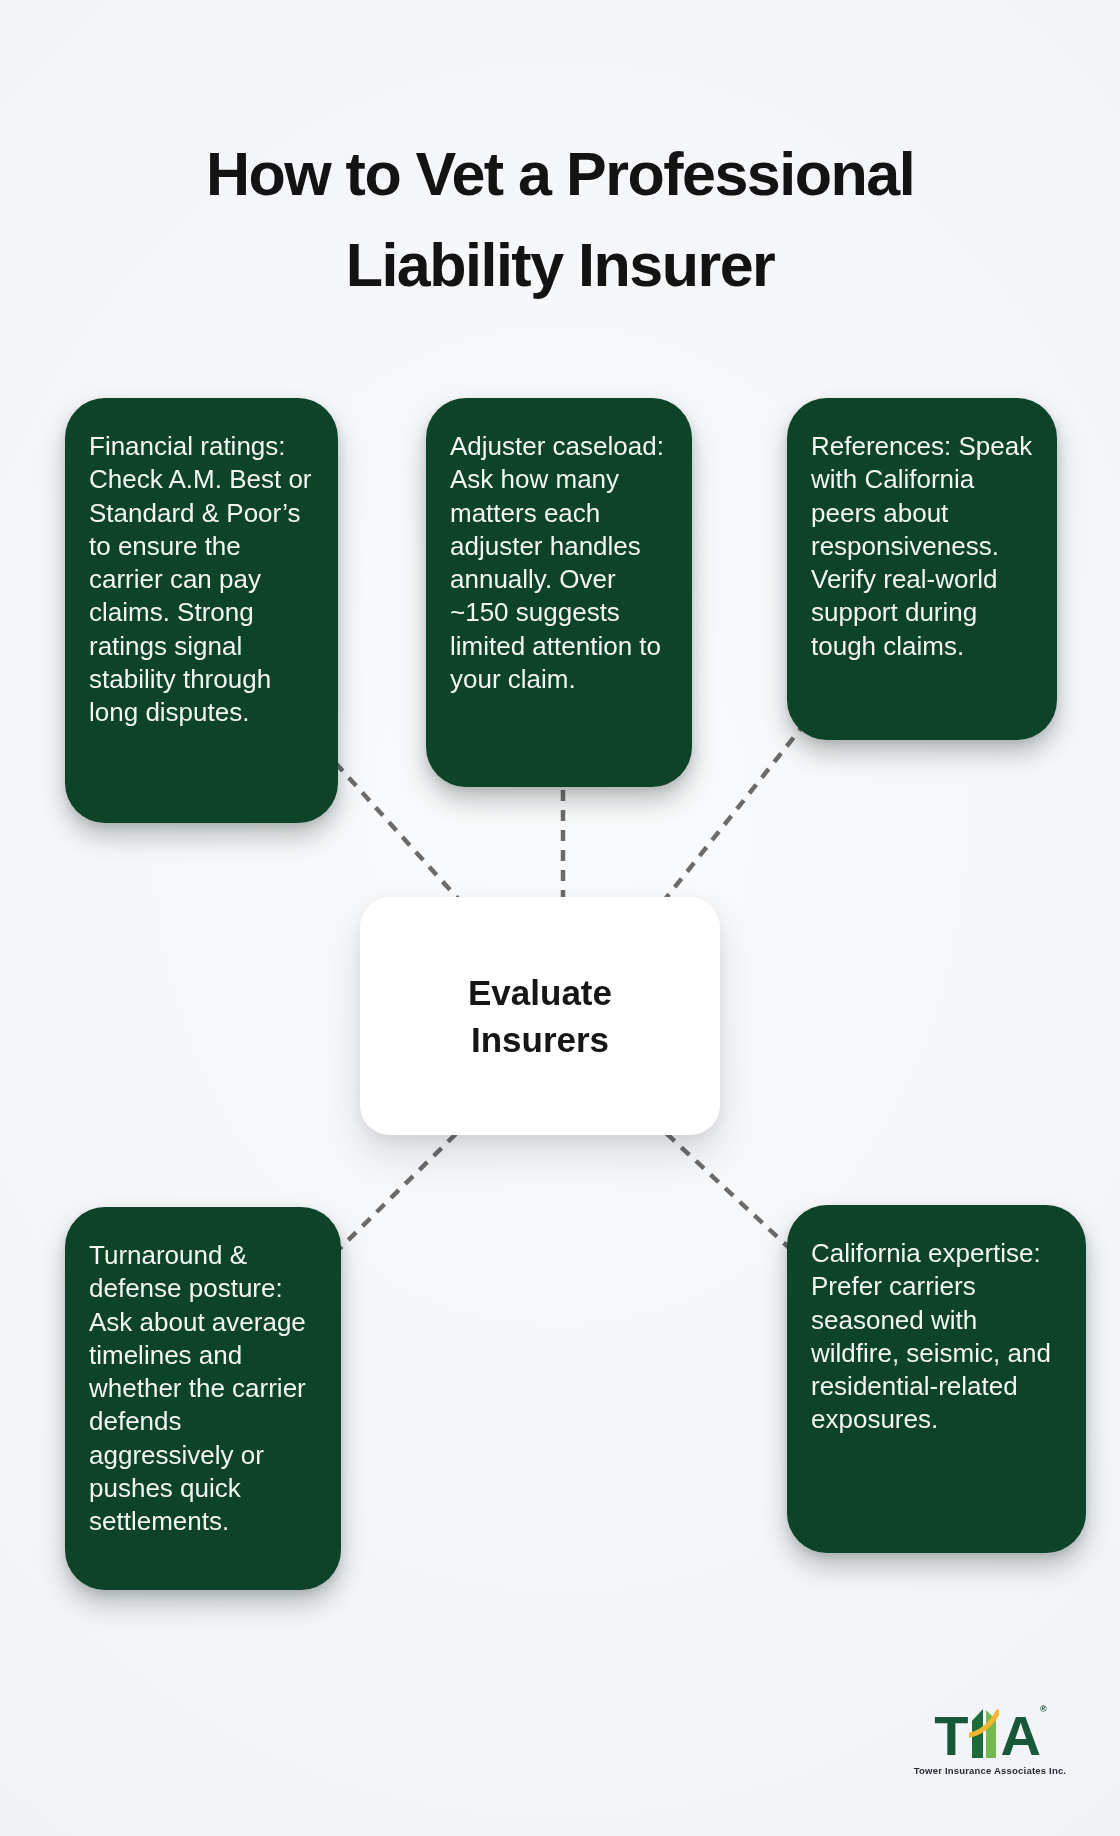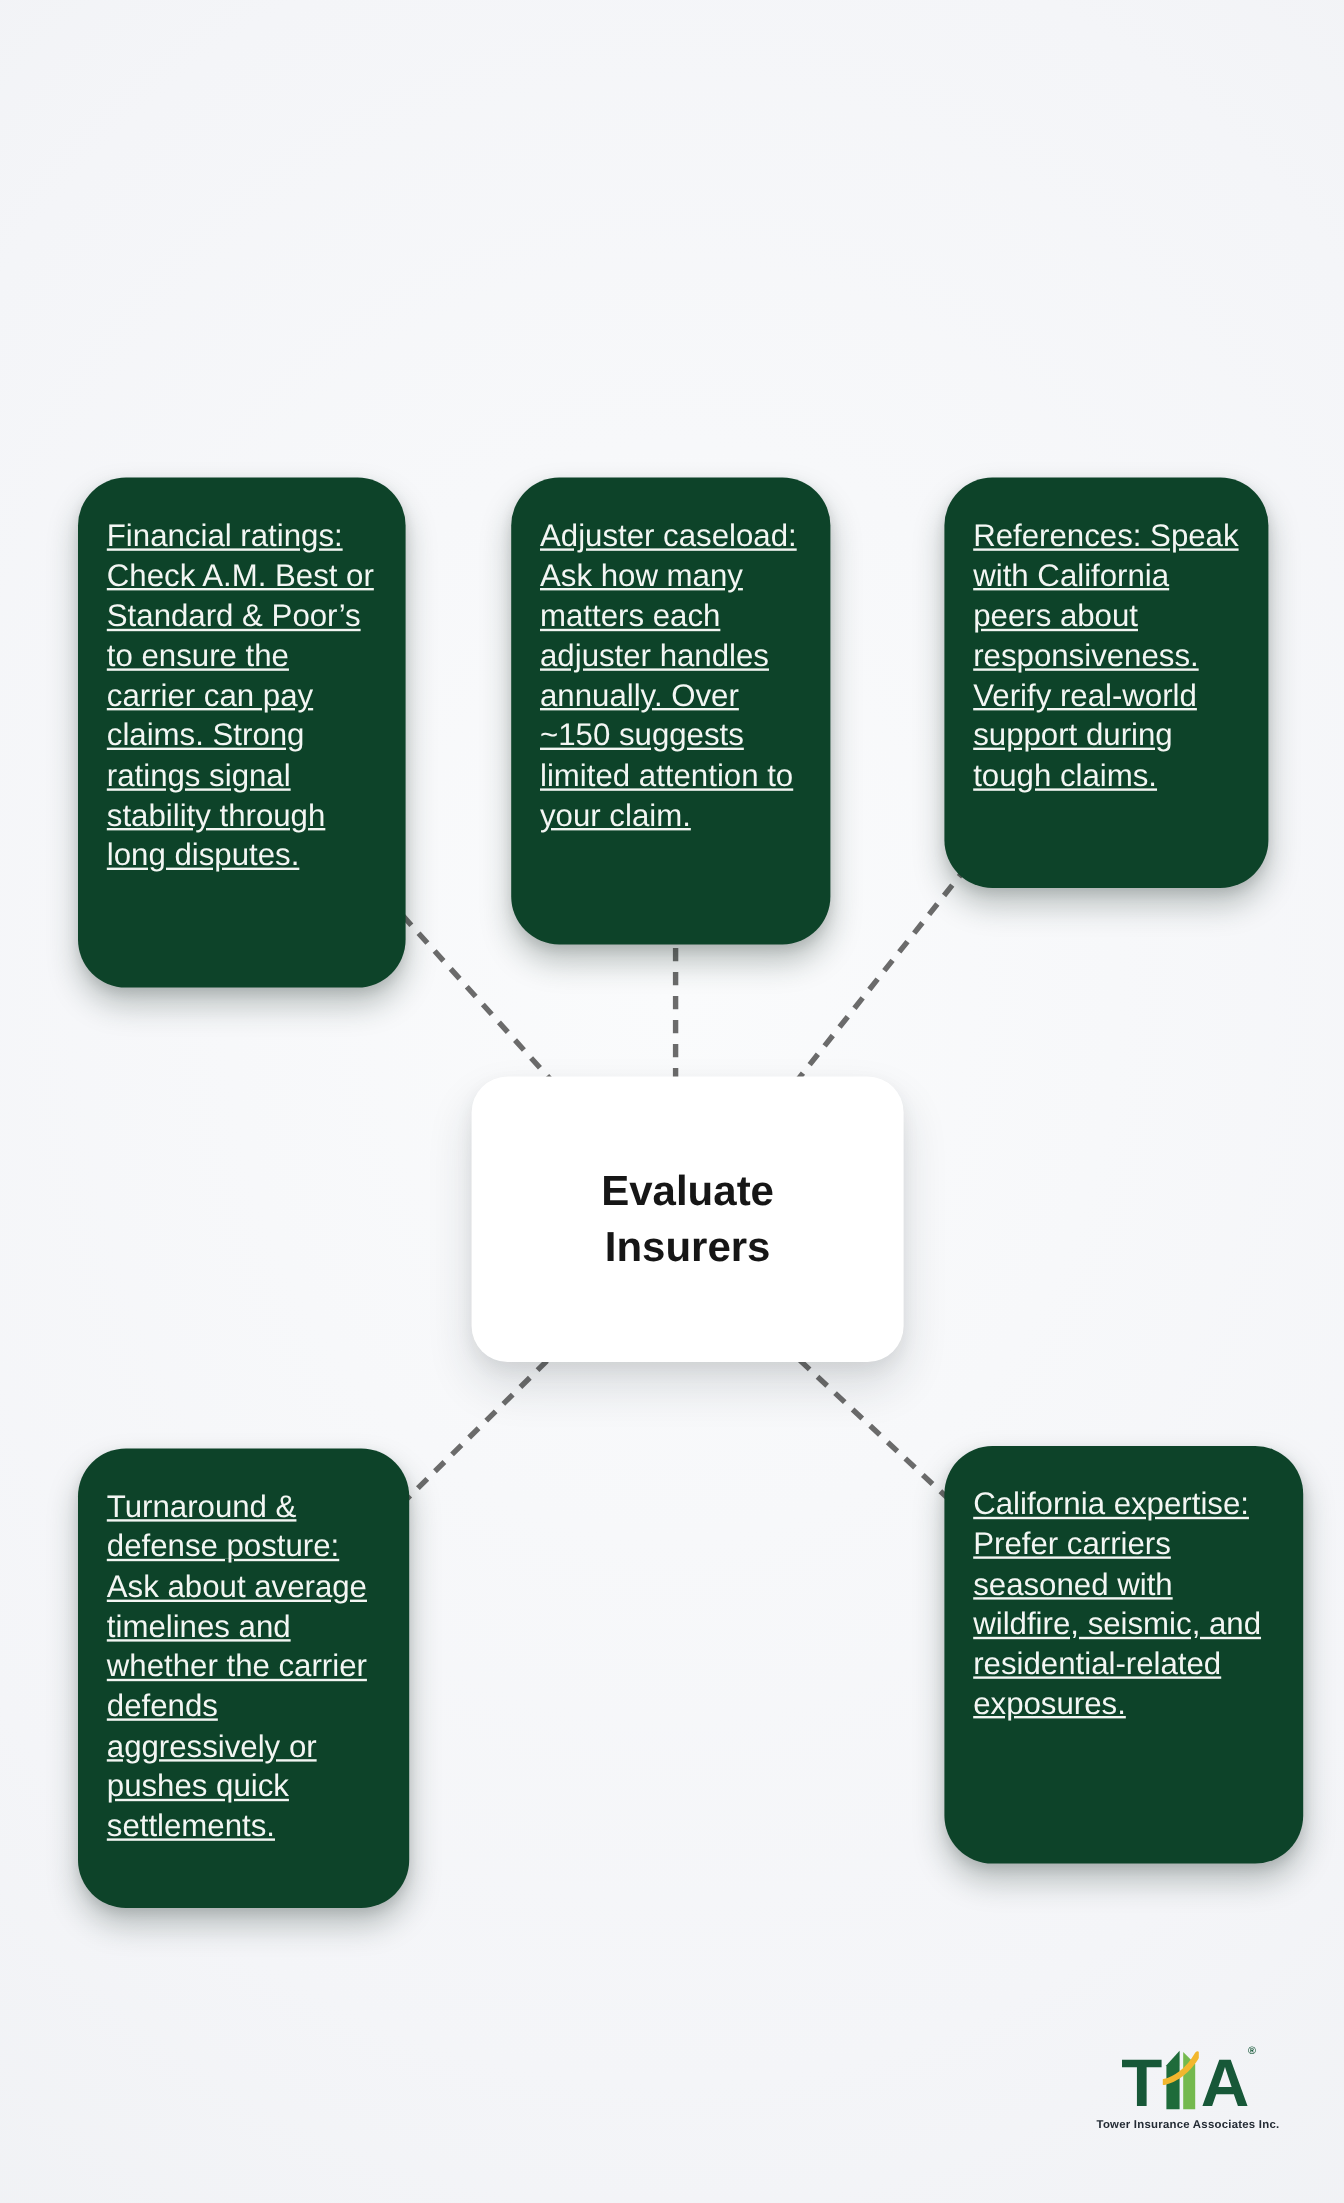--- a/index.html
+++ b/index.html
@@ -33,31 +33,30 @@
     position:absolute;
     background:#0d4329;
     border-radius:40px;
     color:#f3f6f3;
     font-size:26px;
     line-height:1.28;
     padding:32px 24px;
     box-sizing:border-box;
     box-shadow:0 14px 26px rgba(25,45,38,0.28), 0 4px 10px rgba(0,0,0,0.10);
     z-index:1;
-    text-decoration:underline;
   }
   .card-financial   { left:65px;  top:398px;  width:273px; height:425px; }
   .card-adjuster    { left:426px; top:398px;  width:266px; height:389px; }
   .card-references  { left:787px; top:398px;  width:270px; height:342px; }
   .card-turnaround  { left:65px;  top:1207px; width:276px; height:383px; }
   .card-california  { left:787px; top:1205px; width:299px; height:348px; }
 
   .center-node {
     position:absolute;
-    left:393px; top:897px; width:360px; height:238px;
+    left:360px; top:897px; width:360px; height:238px;
     background:#ffffff;
     border-radius:30px;
     box-shadow:0 20px 38px rgba(30,40,50,0.14), 0 6px 14px rgba(0,0,0,0.06);
     display:flex; align-items:center; justify-content:center;
     z-index:1;
   }
   .center-node-label {
     width:230px;
     text-align:center;
     font-size:35px; font-weight:bold;
@@ -90,20 +89,24 @@
     letter-spacing:0.2px;
     color:#232b34;
     white-space:nowrap;
   }
 </style>
 </head>
 <body>
 
 <div class="canvas">
 
+  <h1 class="page-title">
+    <div>How to Vet a Professional</div>
+    <div>Liability Insurer</div>
+  </h1>
 
   <svg class="connectors" viewBox="0 0 1120 1836" xmlns="http://www.w3.org/2000/svg" aria-hidden="true">
     <line x1="322" y1="748" x2="470" y2="912"></line>
     <line x1="563" y1="770" x2="563" y2="912"></line>
     <line x1="806" y1="722" x2="655" y2="912"></line>
     <line x1="470" y1="1120" x2="326" y2="1262"></line>
     <line x1="652" y1="1120" x2="800" y2="1258"></line>
   </svg>
 
   <div class="card card-financial">

